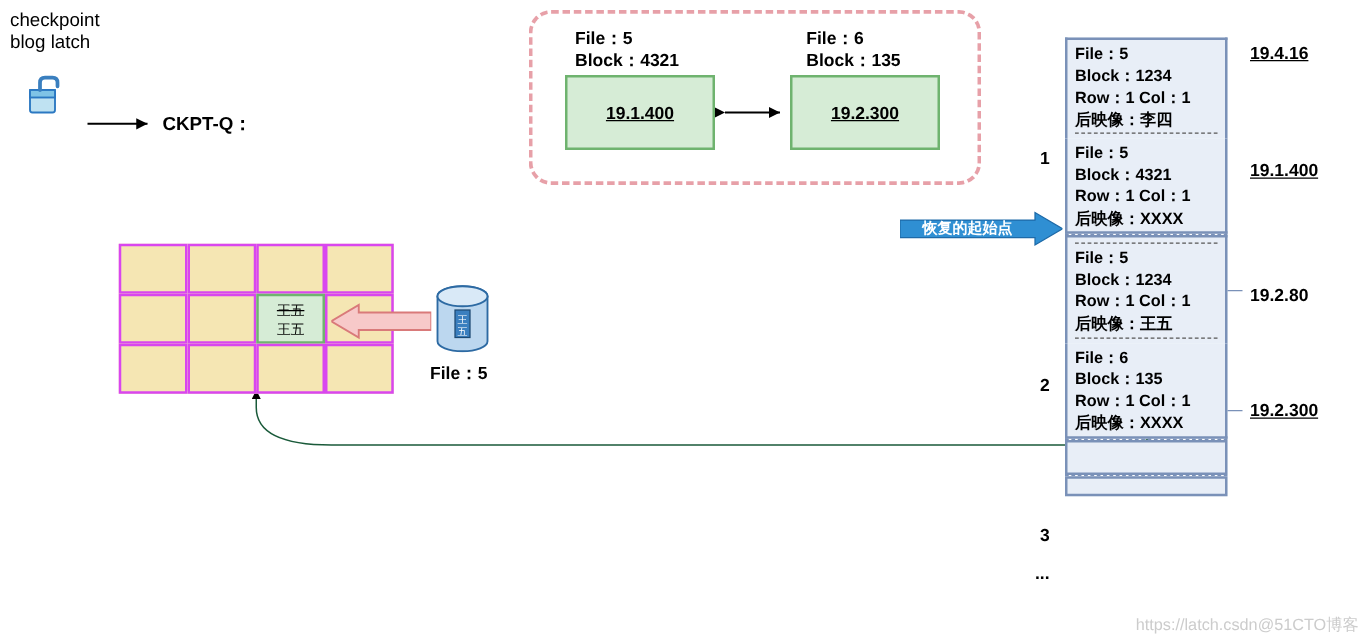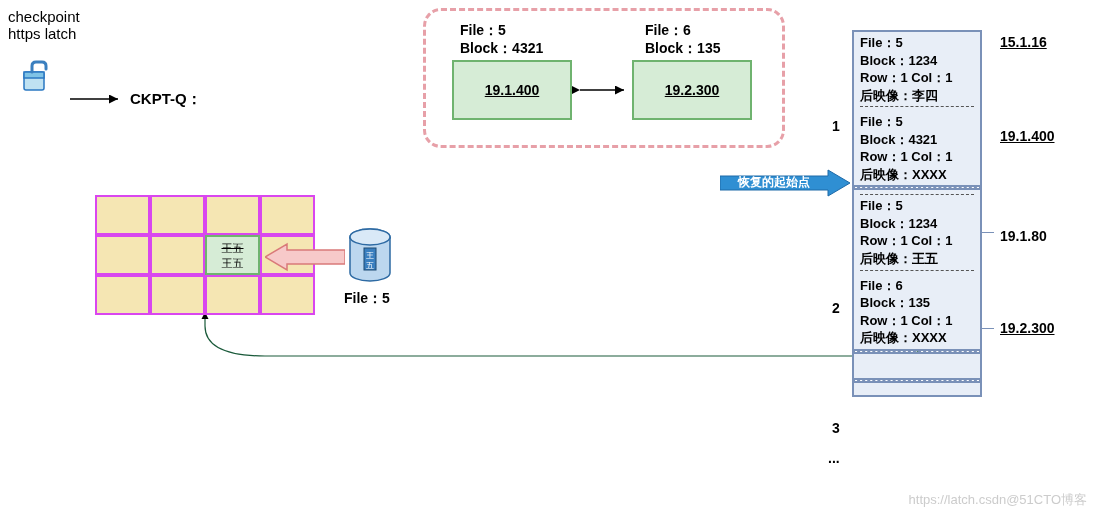--- a/index.html
+++ b/index.html
@@ -13,21 +13,21 @@
   .pink-dash { border:3px dashed #e7a0a8; border-radius:18px; box-sizing:border-box; }
   .grid-outer { position:absolute; }
   .gcell { position:absolute; width:55px; height:40px; box-sizing:border-box; background:#f5e6b3; border:2px solid #d946ef; }
   .watermark { color:#ccc; font-size:13px; }
   svg { position:absolute; top:0; left:0; pointer-events:none; }
 </style>
 </head>
 <body>
 
 <div class="abs" style="left:8px; top:8px; white-space:pre-line; font-size:15px;">checkpoint
-https latch</div>
+blog latch</div>
 
 <div class="abs" style="left:22px; top:60px; width:34px; height:34px;">
   <svg width="34" height="34" viewBox="0 0 34 34" style="position:static;">
     <rect x="2" y="12" width="20" height="18" rx="2" fill="#bfe2f2" stroke="#2b78c2" stroke-width="1.5"></rect>
     <rect x="2" y="12" width="20" height="6" fill="#7fc3e6" stroke="#2b78c2" stroke-width="1.5"></rect>
     <path d="M10 12 V6 q0 -4 4 -4 h6 q4 0 4 4 v3" fill="none" stroke="#3a7fbf" stroke-width="3" stroke-linecap="round"></path>
   </svg>
 </div>
 
 <svg width="1093" height="513">
@@ -102,23 +102,23 @@
     <div class="bold">Block：135</div>
     <div class="bold">Row：1 Col：1</div>
     <div class="bold">后映像：XXXX</div>
   </div>
   <div class="dashed-sep-blue"></div>
   <div class="log-box" style="height:28px;"></div>
   <div class="dashed-sep-blue"></div>
   <div class="log-box" style="height:16px;"></div>
 </div>
 
-<div class="abs bold under" style="left:1000px; top:34px;">15.1.16</div>
+<div class="abs bold under" style="left:1000px; top:34px;">19.4.16</div>
 <div class="abs bold under" style="left:1000px; top:128px;">19.1.400</div>
-<div class="abs bold" style="left:1000px; top:228px;">19.1.80</div>
+<div class="abs bold" style="left:1000px; top:228px;">19.2.80</div>
 <div class="abs bold under" style="left:1000px; top:320px;">19.2.300</div>
 
 <div class="abs" style="left:982px; top:232px; width:12px; height:1px; background:#7a91b8;"></div>
 <div class="abs" style="left:982px; top:328px; width:12px; height:1px; background:#7a91b8;"></div>
 
 <div class="abs bold" style="left:832px; top:118px;">1</div>
 <div class="abs bold" style="left:832px; top:300px;">2</div>
 <div class="abs bold" style="left:832px; top:420px;">3</div>
 <div class="abs bold" style="left:828px; top:450px;">...</div>
 

